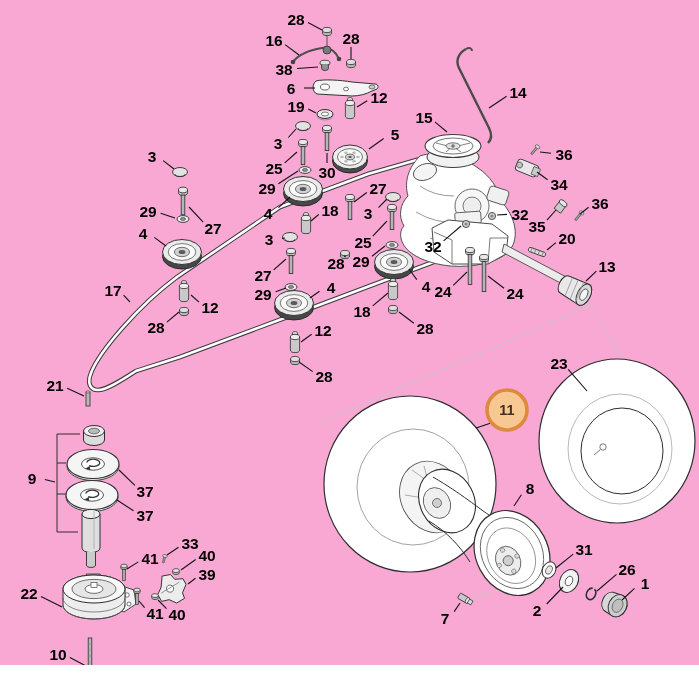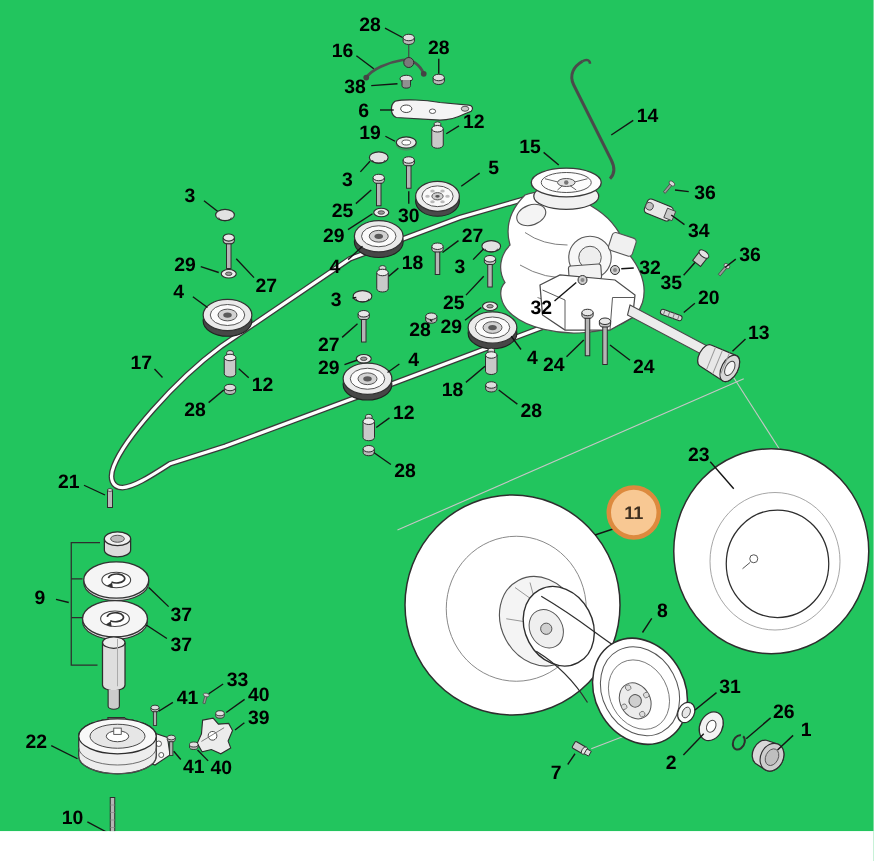--- a/index.html
+++ b/index.html
@@ -1,16 +1,16 @@
 <!DOCTYPE html>
 <html><head>
 <meta charset="utf-8">
 <style>
   html,body{margin:0;padding:0;background:#ffffff;}
-  .stage{width:699px;height:665px;position:relative;background:#22c55e;overflow:hidden;}
+  .stage{width:699px;height:665px;position:relative;background:#f9a8d4;overflow:hidden;}
   svg{display:block;}
   text{font-family:"Liberation Sans","DejaVu Sans",sans-serif;font-weight:bold;font-size:15.5px;}
   #badge-text{font-size:14.5px;}
 </style>
 </head>
 <body>
 
 <div class="stage">
 <svg width="699" height="689" viewBox="0 0 699 689" xmlns="http://www.w3.org/2000/svg">
   <defs>

